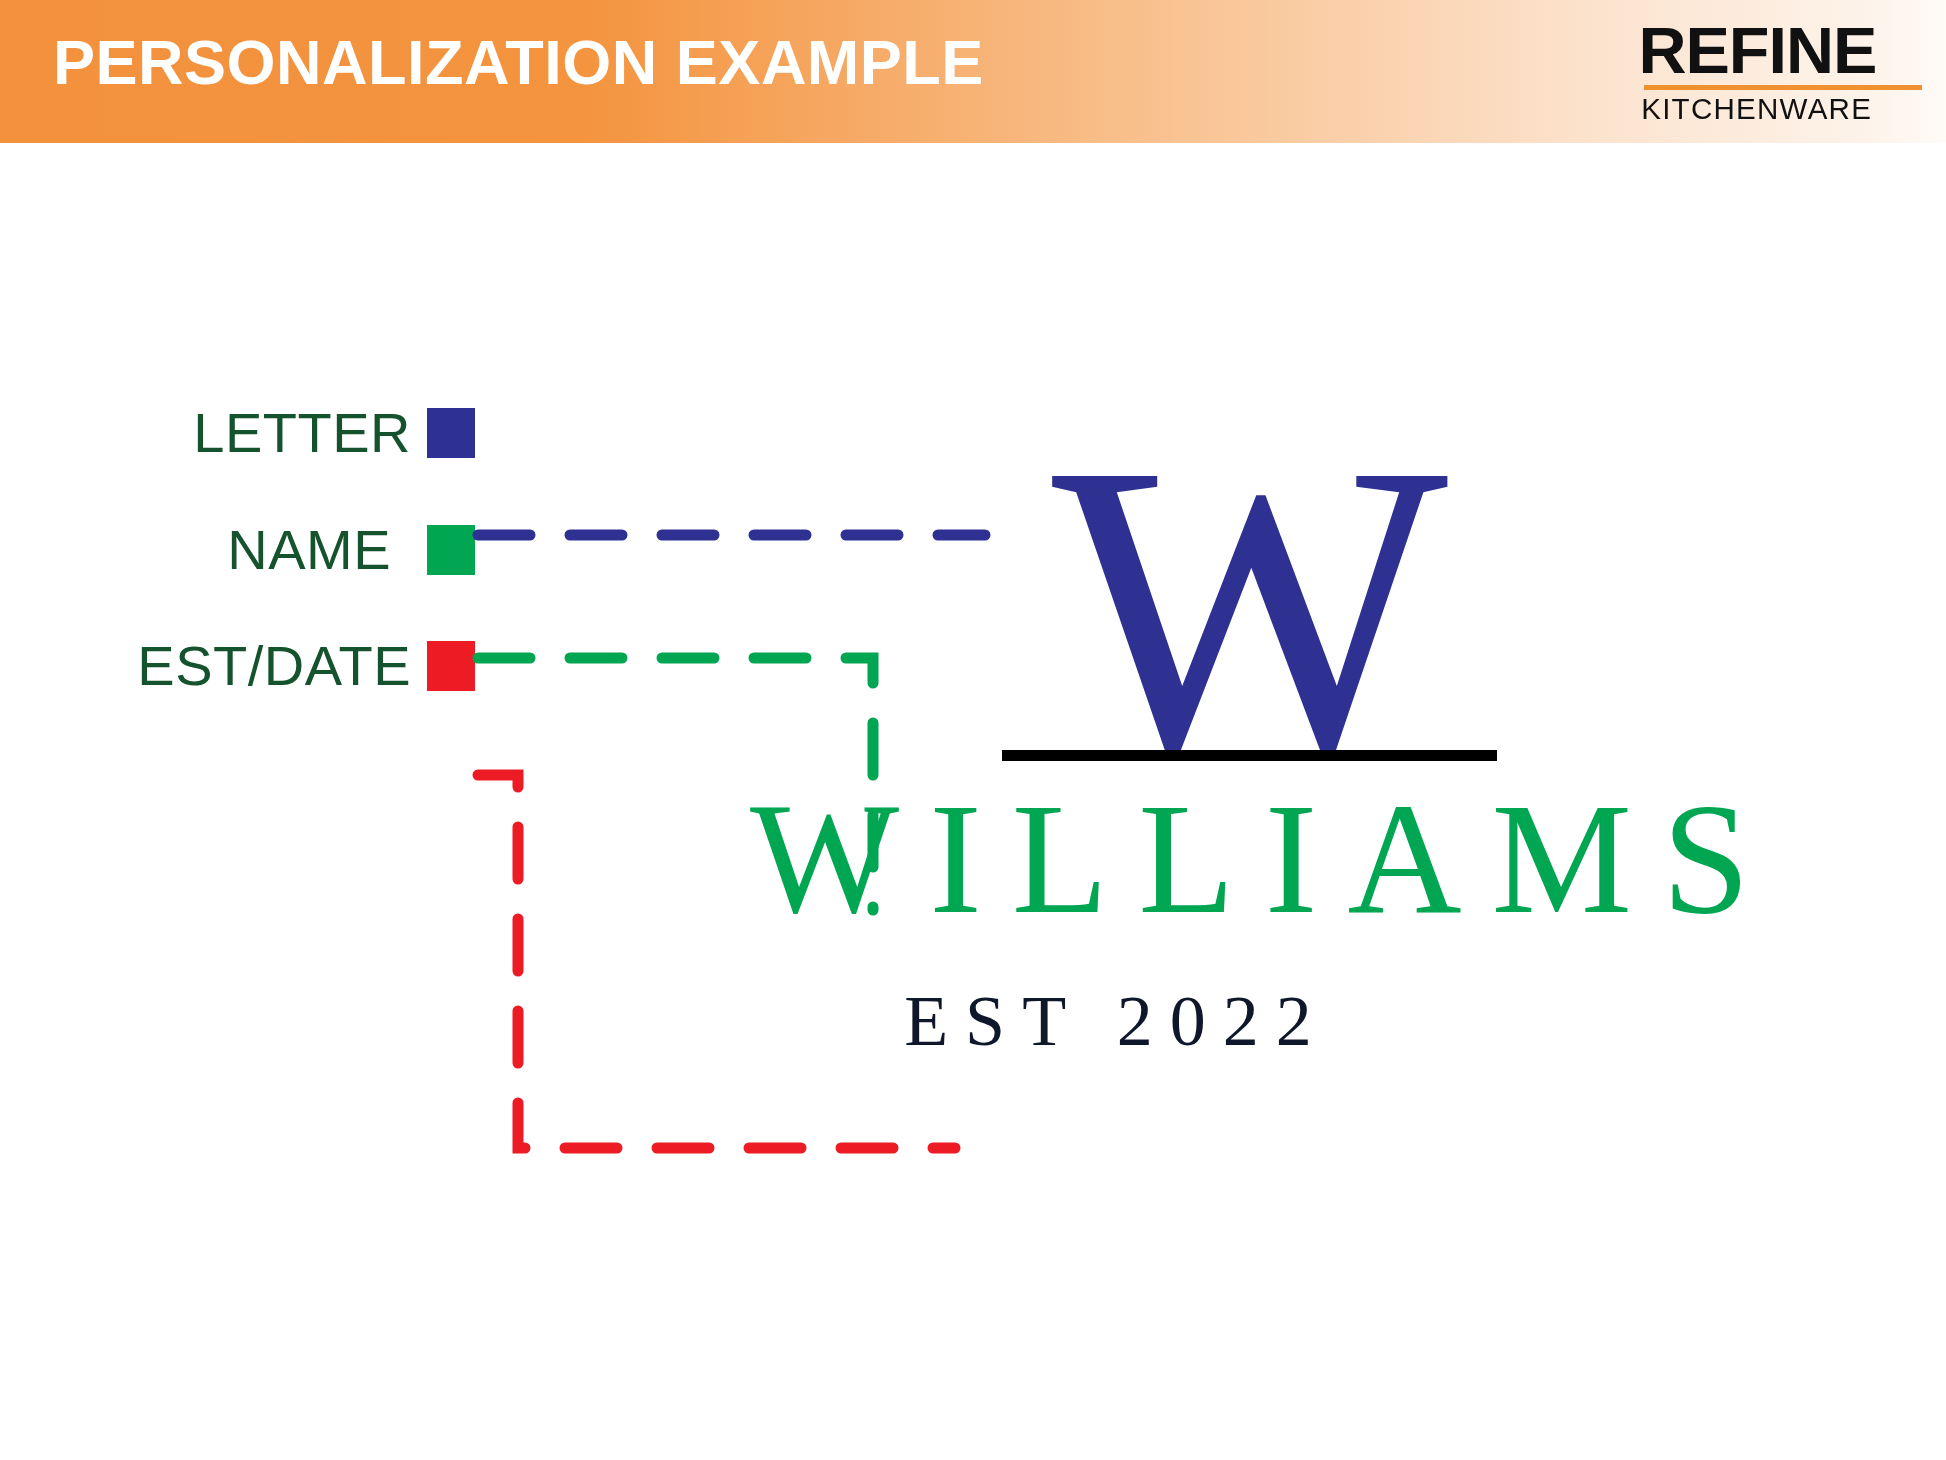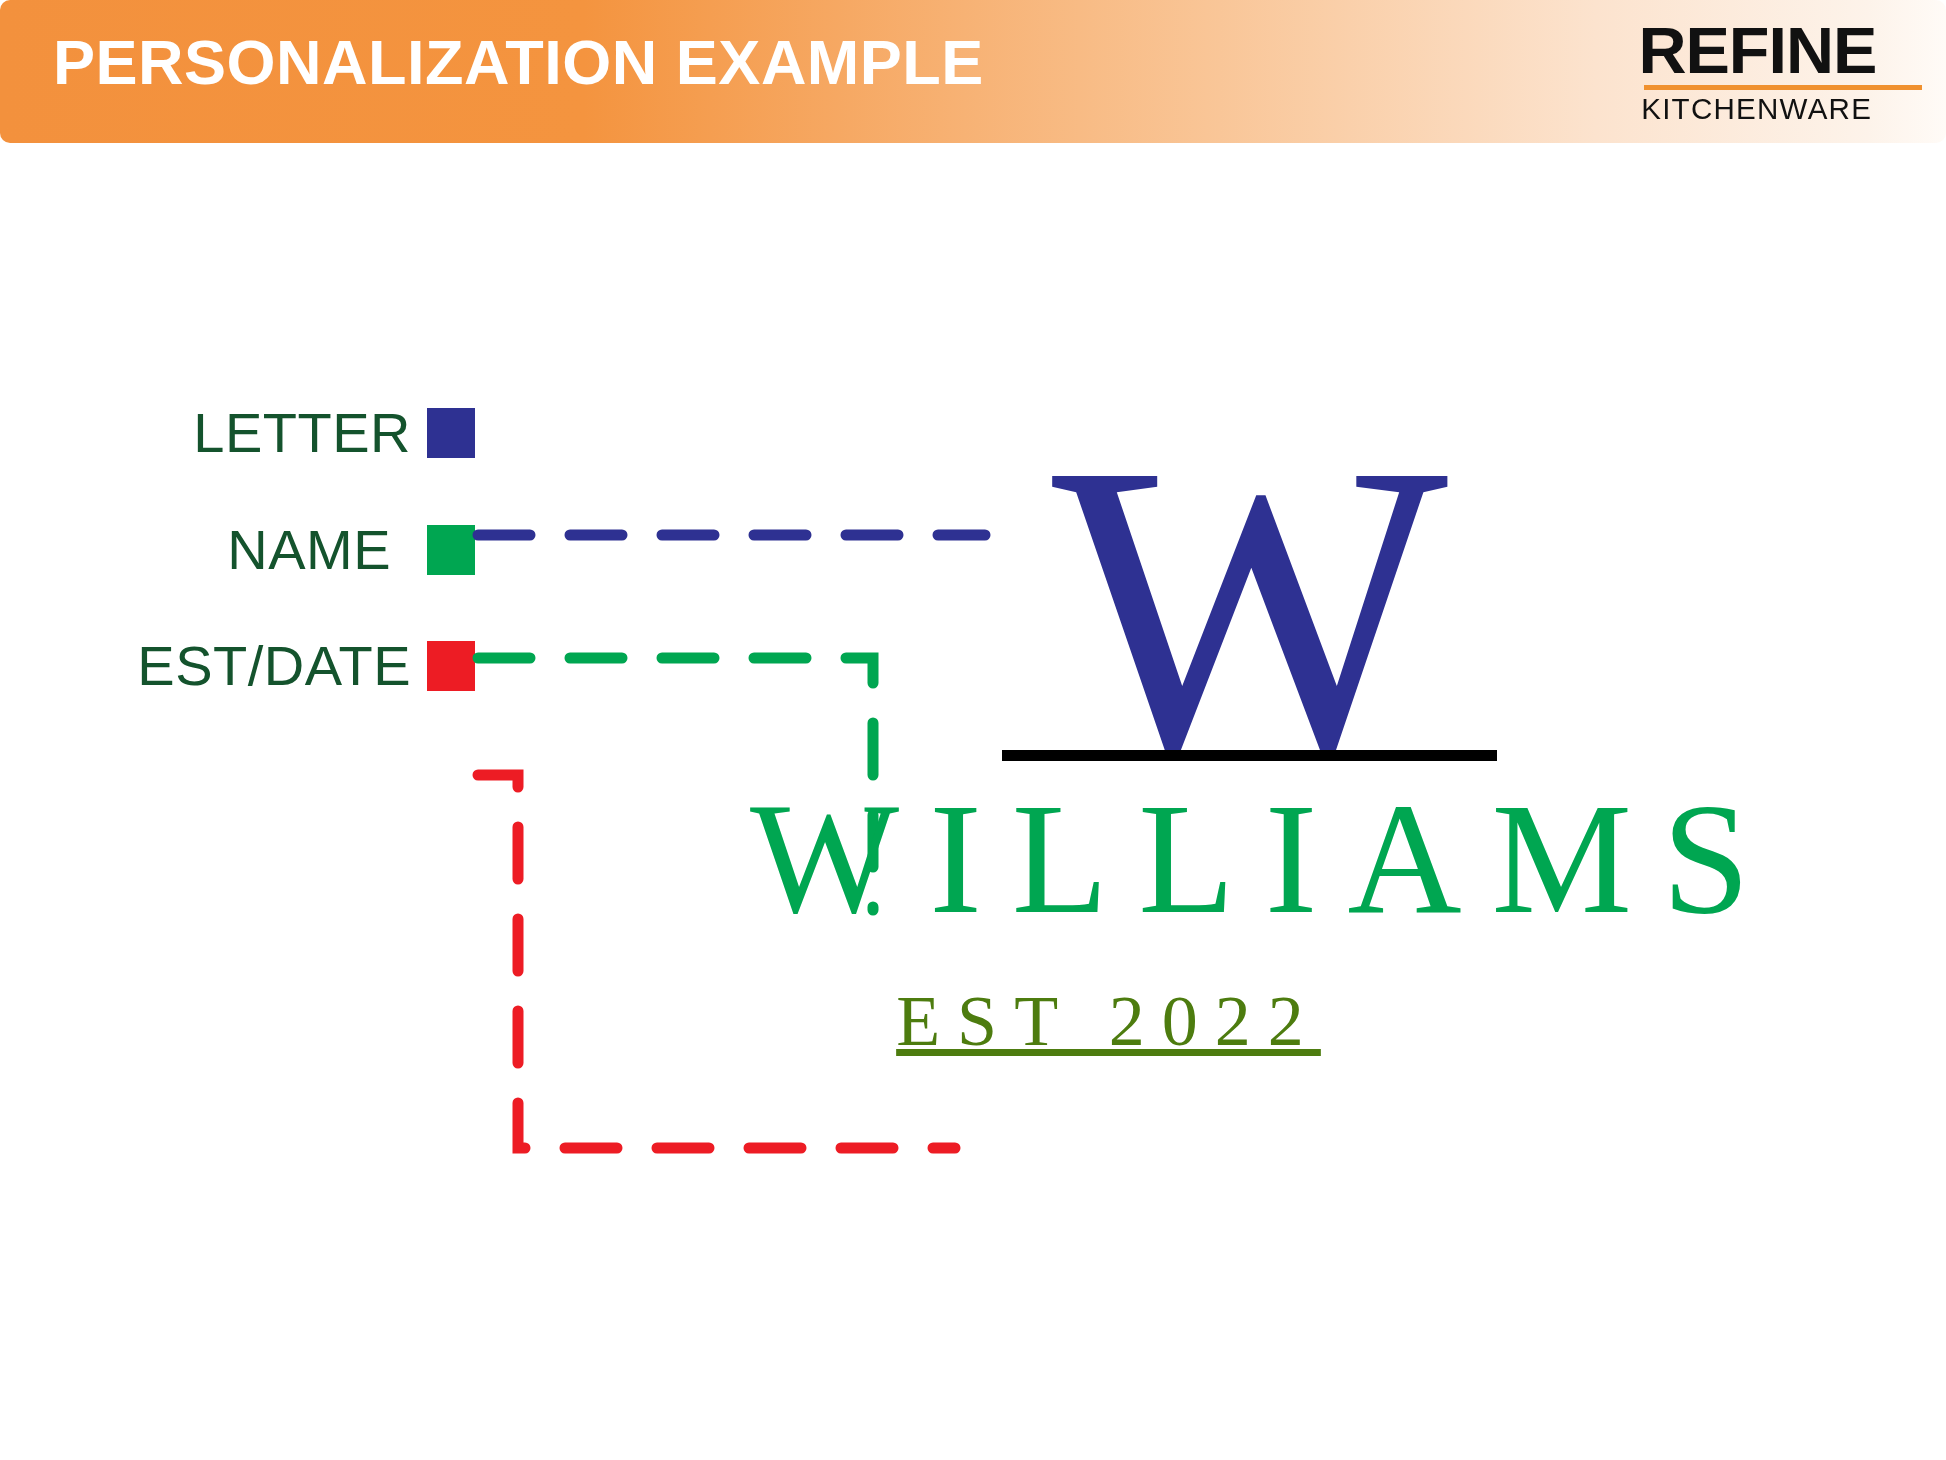--- a/index.html
+++ b/index.html
@@ -19,21 +19,20 @@
   }
 
   
   #header-bar {
     position: absolute;
     left: 0;
     top: 0;
     width: 1946px;
     height: 143px;
     background: linear-gradient(to right, #F3913D 0%, #F4943F 30%, #F9C596 62%, #FCE3CE 82%, #FDF3EA 96%, #FFFBF7 100%);
-    border-radius: 10px;
   }
   #header-title {
     position: absolute;
     left: 53px;
     top: 26px;
     font-size: 63px;
     font-weight: bold;
     color: #FFFFFF;
     letter-spacing: 0.5px;
     font-family: "Liberation Sans", sans-serif;
@@ -149,32 +148,31 @@
     font-family: "Liberation Serif", serif;
     font-size: 158px;
     line-height: 1;
     color: #00A651;
     letter-spacing: 30px;
     text-indent: 30px;
     font-weight: normal;
   }
   #mono-est {
     position: absolute;
-    left: 0px;
+    left: 8px;
     top: 585px;
     width: 1000px;
     text-align: center;
     font-family: "Liberation Serif", serif;
     font-size: 72px;
     line-height: 1;
-    color: #4d7c0f;
+    color: #0f172a;
     letter-spacing: 17px;
     text-indent: 17px;
     font-weight: normal;
-    text-decoration: underline;
   }
 </style>
 </head>
 <body>
 
 <div id="slide">
 
   <div id="header-bar">
     <div id="header-title">PERSONALIZATION EXAMPLE</div>
 

